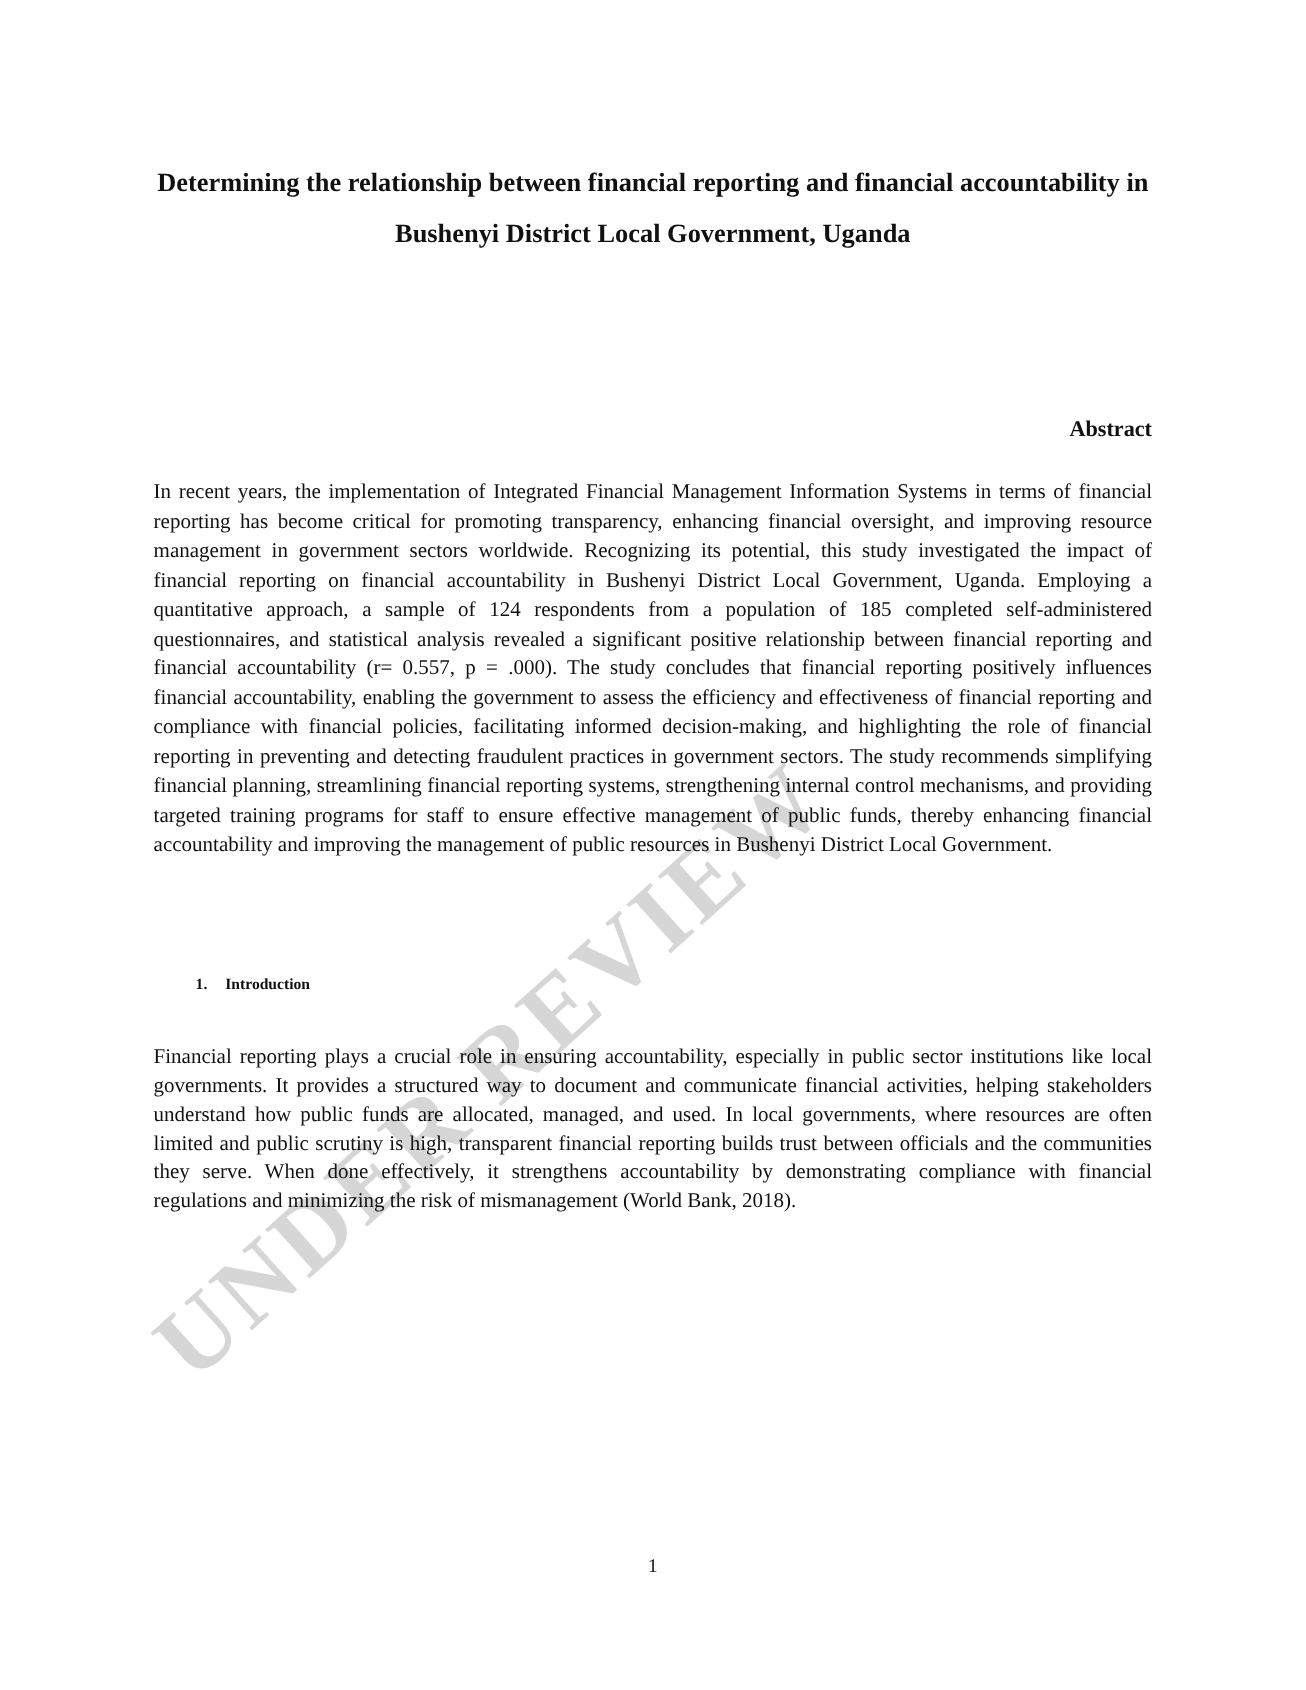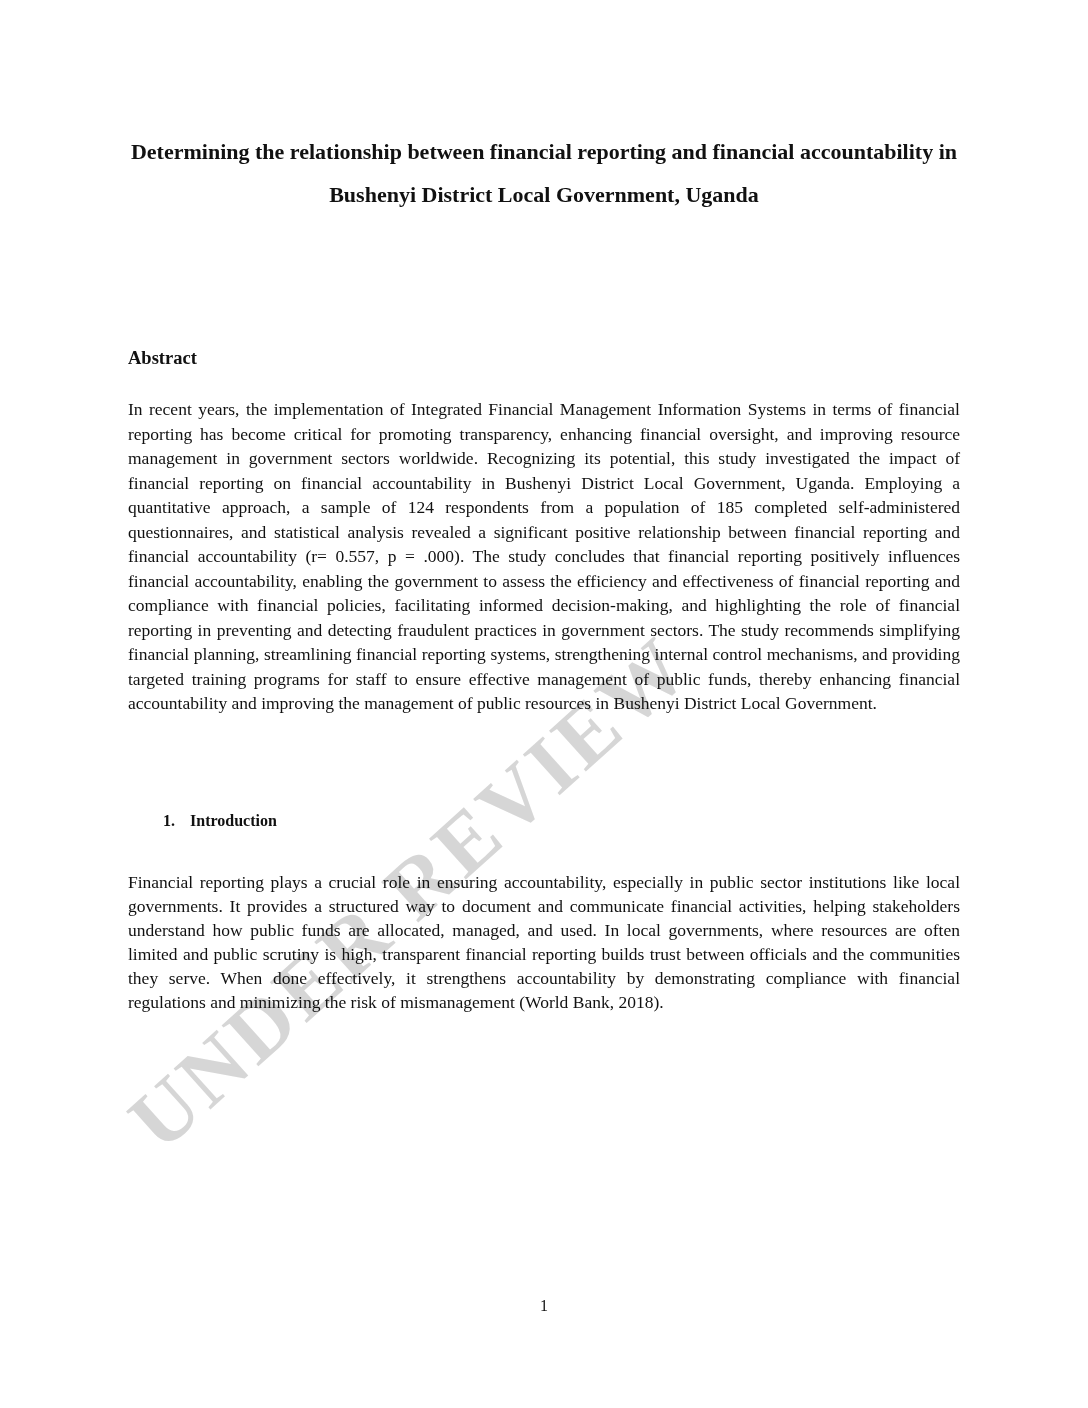--- a/index.html
+++ b/index.html
@@ -26,37 +26,38 @@
     max-width: 846px;
     font-size: 22px;
     font-weight: bold;
     text-align: center;
     line-height: 43px;
   }
   .abstract-heading {
     margin-top: 132px;
     font-size: 18.5px;
     font-weight: bold;
+    text-align: right;
   }
   .body-text {
     font-size: 17.5px;
     line-height: 24.5px;
     text-align: justify;
   }
   .abstract-body {
     margin-top: 28px;
   }
   .keywords {
     margin-top: 13px;
   }
   .bold { font-weight: bold; }
   .intro-heading {
     margin-top: 96px;
     margin-left: 35px;
-    font-size: 16px;
+    font-size: 13px;
     font-weight: bold;
   }
   .intro-heading-label {
     margin-left: 15px;
   }
   .intro-body {
     margin-top: 40px;
     line-height: 24px;
   }
   .page-number {

